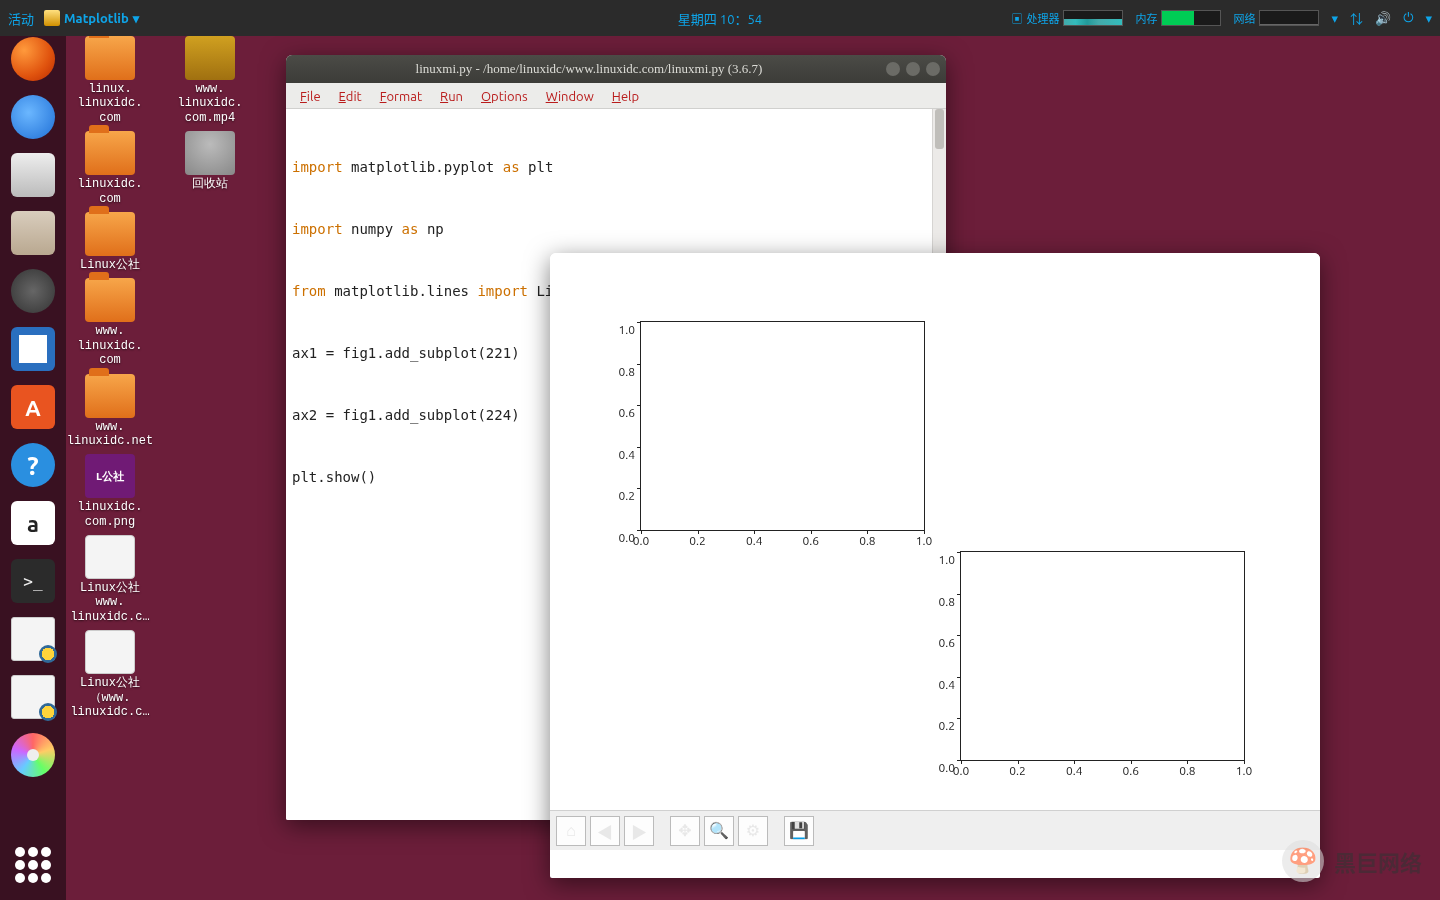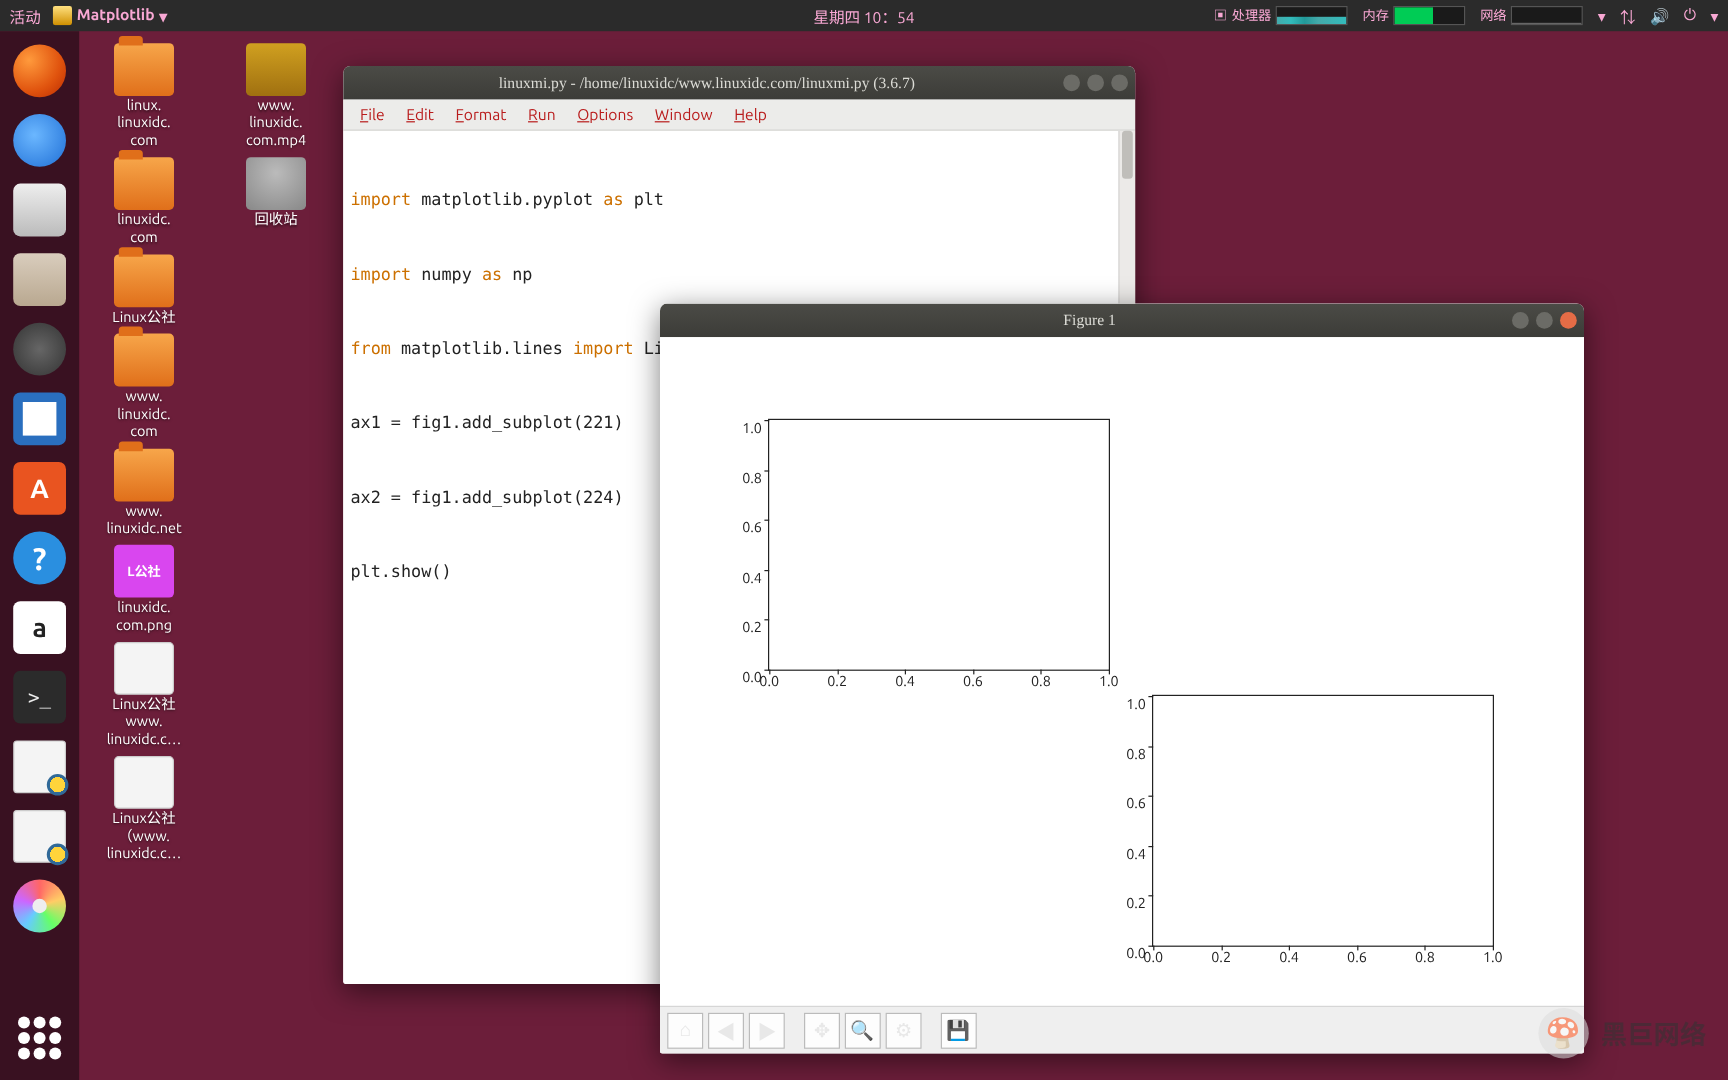--- a/index.html
+++ b/index.html
@@ -8,24 +8,24 @@
   background: #6c1e3a;
   font-family: "Ubuntu", "Noto Sans CJK SC", sans-serif;
   font-size: 13px;
   color: #e8e8e8;
   overflow: hidden;
   position: relative;
 }
 
 
 .topbar {
-  position: absolute; top: 0; left: 0; right: 0; height: 26px;
+  position: absolute; top: 0; left: 0; right: 0; height: 36px;
   background: #2b2b2b;
   display: flex; align-items: center; padding: 0 8px;
-  color: #f9a8d4;
+  color: #0ea5e9;
   z-index: 100;
 }
 .topbar-left { display: flex; align-items: center; gap: 10px; }
 .topbar-center { position: absolute; left: 50%; transform: translateX(-50%); display:flex; align-items:center; gap:6px;}
 .topbar-right { margin-left: auto; display: flex; align-items: center; gap: 12px; }
 .topbar .app-indicator { display: flex; align-items: center; gap: 4px; font-weight: bold; }
 .topbar .app-icon { width:16px; height:16px; background:#f0c040 linear-gradient(#ffe080,#d09000); border-radius:2px;}
 .sysmon { display:flex; align-items:center; gap:4px; font-size:11px;}
 .sysmon-graph { width:60px; height:16px; background:#1a1a1a; border:1px solid #555; position:relative; overflow:hidden;}
 .sysmon-graph.cpu::after{content:"";position:absolute;left:0;right:0;bottom:0;height:40%;background:linear-gradient(90deg,#4aa,#3bb 20%,#299 40%,#4aa 60%,#3bb);}
@@ -44,34 +44,35 @@
   width: 50px; height: 50px; border-radius: 8px;
   display:flex; align-items:center; justify-content:center;
   position:relative; cursor:pointer;
 }
 .dock-apps-btn{position:absolute;bottom:10px;}
 .dock-apps-grid{width:36px;height:36px;display:grid;grid-template-columns:repeat(3,1fr);grid-template-rows:repeat(3,1fr);gap:3px;}
 .dock-apps-grid span{background:#fff;border-radius:50%;}
 
 
 .desktop-icons {
-  position: absolute; top: 36px; left: 75px;
-  display: grid; grid-template-columns: 90px 90px; gap: 6px 20px;
+  position: absolute; top: 36px; left: 65px;
+  display: grid; grid-template-columns: 90px 90px; gap: 6px 10px;
   z-index: 1;
+  font-family: Liberation Mono, monospace;
 }
 .desktop-icon {
   width: 90px; text-align: center; color: #fff; font-size: 12px;
   cursor: pointer;
 }
 .desktop-icon .di-img { width: 50px; height: 44px; margin: 0 auto 2px; border-radius:4px;}
 .di-folder{background:linear-gradient(#f7a64a,#e06f1a);border-radius:4px 4px 2px 2px; position:relative;}
 .di-folder::before{content:"";position:absolute;top:-6px;left:4px;width:20px;height:8px;background:#e06f1a;border-radius:3px 3px 0 0;}
 .di-video{background:linear-gradient(#d0a020,#a07010);}
 .di-trash{background:radial-gradient(circle at 50% 30%,#bbb,#888);border-radius:6px 6px 10px 10px;}
-.di-png{background:#d946ef;color:#fff;display:flex;align-items:center;justify-content:center;font-weight:bold;}
+.di-png{background:#701a75;color:#fff;display:flex;align-items:center;justify-content:center;font-weight:bold;}
 .di-file{background:#f4f4f4;border:1px solid #ccc;position:relative;}
 .desktop-icon .label{line-height:1.2; text-shadow:0 1px 2px rgba(0,0,0,.6);}
 
 
 .window {
   position: absolute; background: #f2f1f0;
   border-radius: 6px 6px 2px 2px;
   box-shadow: 0 6px 24px rgba(0,0,0,.5);
   overflow: hidden;
 }
@@ -317,28 +318,20 @@
       <div class="line"></div>
       <div class="line">plt.show()</div>
       <div class="line"></div>
     </div>
   <div class="editor-scrollbar">
     <div class="thumb"></div>
   </div>
 </div>
 
 <div class="window figure-window">
-  <div class="titlebar">
-    <span class="title">Figure 1</span>
-    <span class="win-btns">
-      <span class="win-btn"></span>
-      <span class="win-btn"></span>
-      <span class="win-btn close"></span>
-    </span>
-  </div>
   <div class="figure-body">
     <div class="axes ax1" id="ax1">
         <span class="tick-y" style="bottom: -7px;">0.0</span>
         <span class="tick-mark-y" style="top: 208px;"></span>
         <span class="tick-y" style="bottom: 34.6px;">0.2</span>
         <span class="tick-mark-y" style="top: 166.4px;"></span>
         <span class="tick-y" style="bottom: 76.2px;">0.4</span>
         <span class="tick-mark-y" style="top: 124.8px;"></span>
         <span class="tick-y" style="bottom: 117.8px;">0.6</span>
         <span class="tick-mark-y" style="top: 83.2px;"></span>

